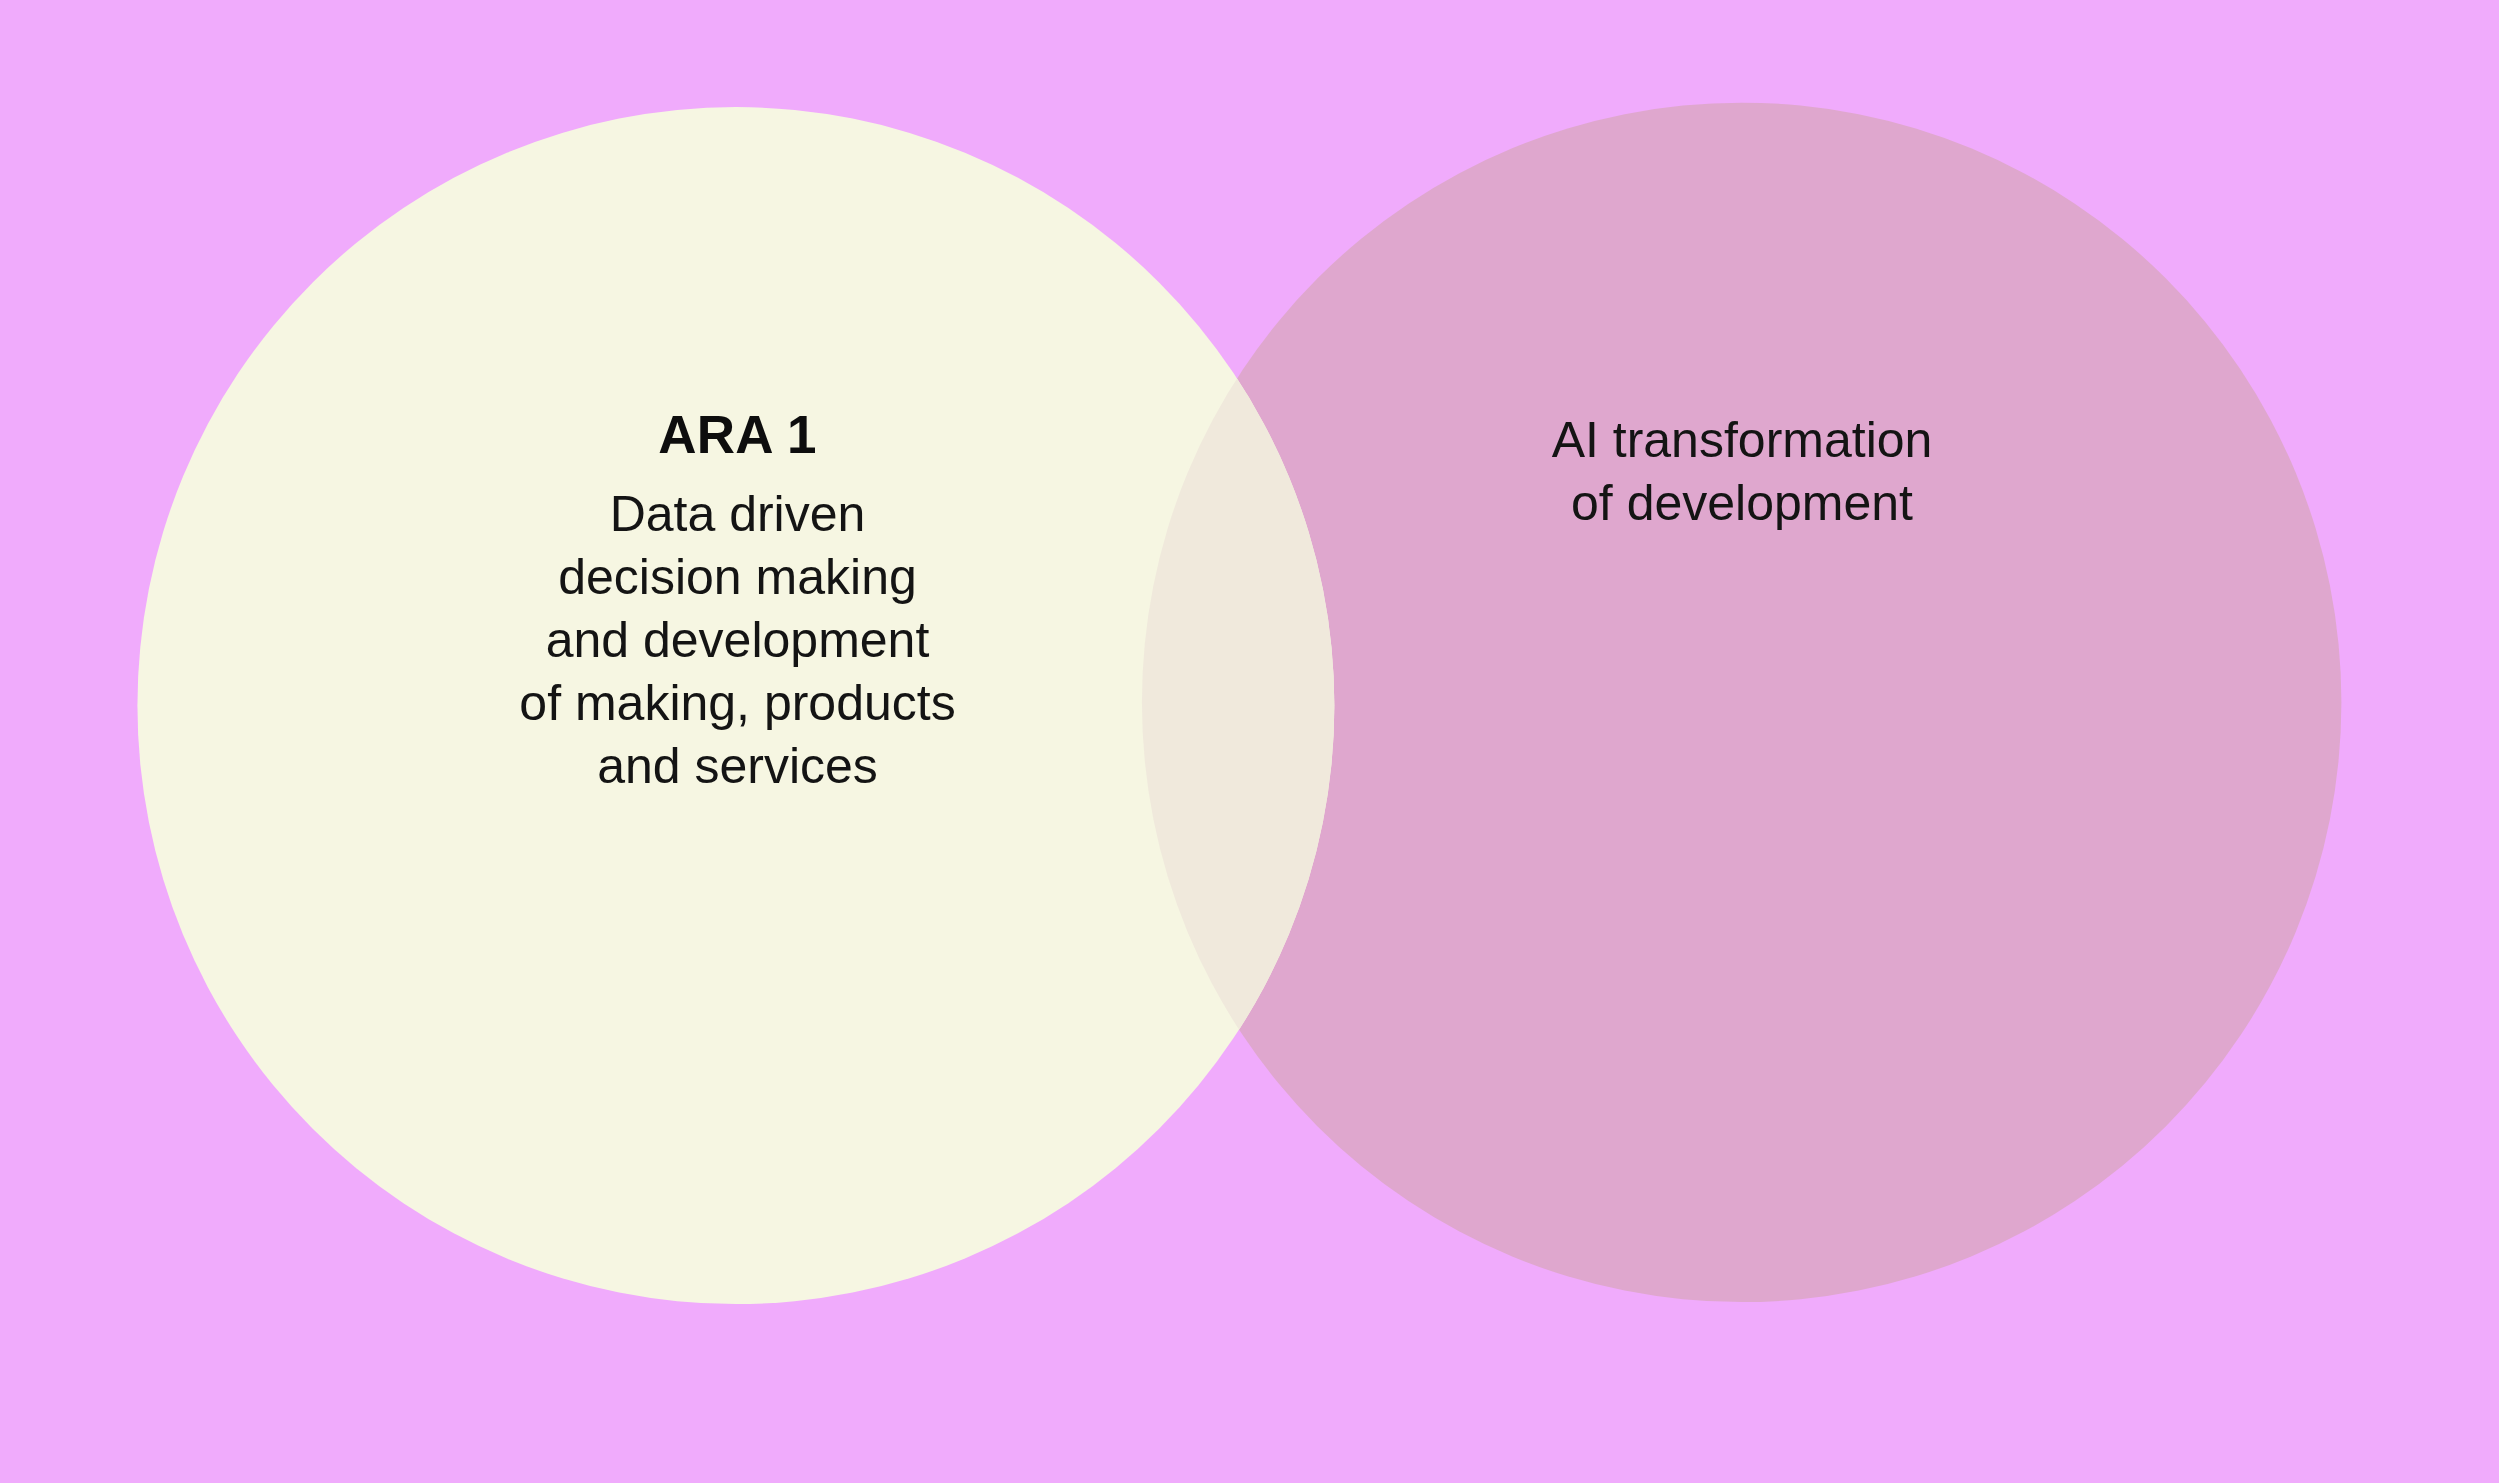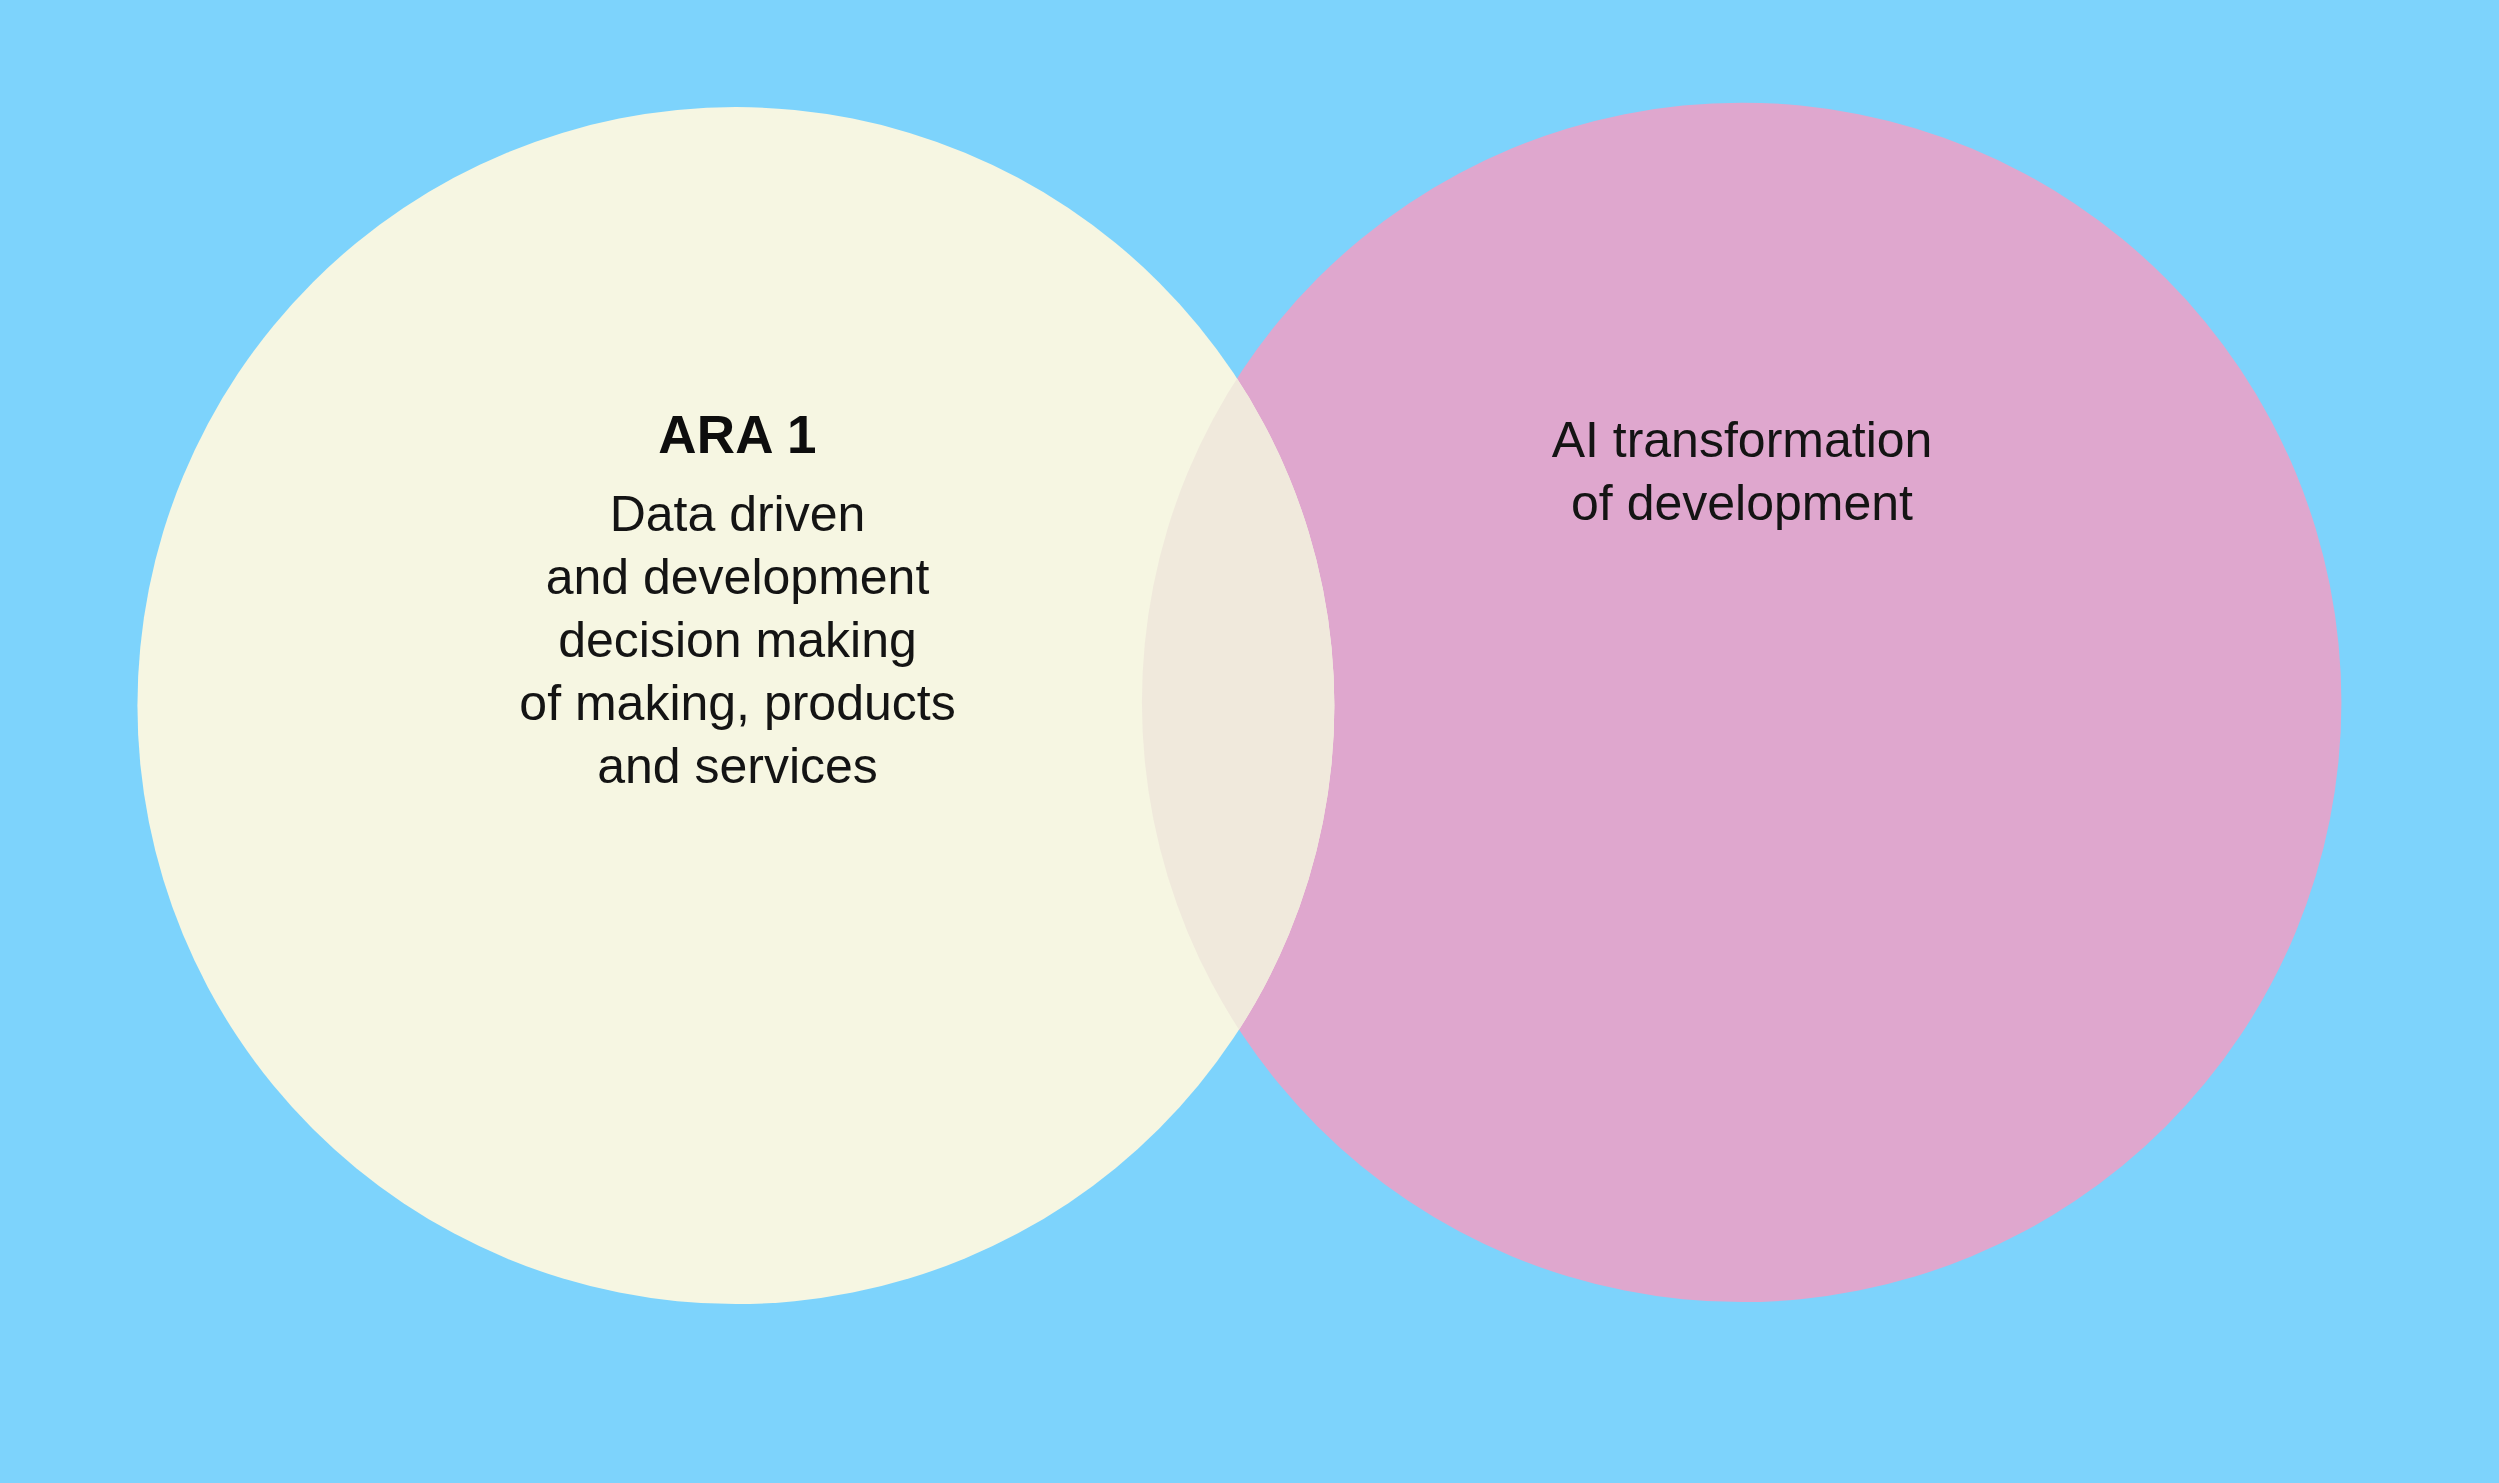--- a/index.html
+++ b/index.html
@@ -9,21 +9,21 @@
     background: #ffffff;
   }
   body {
     font-family: "Liberation Sans", sans-serif;
   }
 
   #canvas {
     position: relative;
     width: 2500px;
     height: 1483px;
-    background: #7dd3fc;
+    background: #f0abfc;
     overflow: hidden;
   }
 
   .venn-svg {
     position: absolute;
     left: 0;
     top: 0;
     width: 2500px;
     height: 1483px;
   }
@@ -86,22 +86,22 @@
 
     <g clip-path="url(#clip-left)">
       <circle cx="2715" cy="1095" r="935" fill="#F0E9DC"></circle>
     </g>
   </svg>
 
   <div class="label-group" id="left-label">
     <div class="venn-title">ARA 1</div>
     <div class="venn-body">
       <span class="line">Data driven</span>
+      <span class="line">decision making</span>
       <span class="line">and development</span>
-      <span class="line">decision making</span>
       <span class="line">of making, products</span>
       <span class="line">and services</span>
     </div>
   </div>
 
   <div class="label-group" id="right-label">
     <div class="venn-body">
       <span class="line">AI transformation</span>
       <span class="line">of development</span>
     </div>

